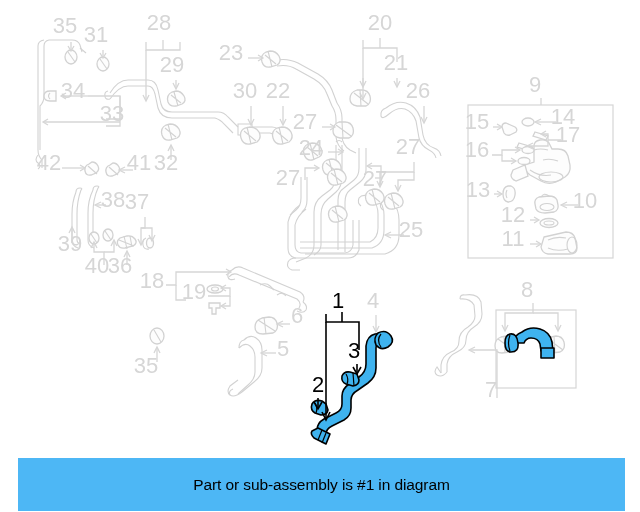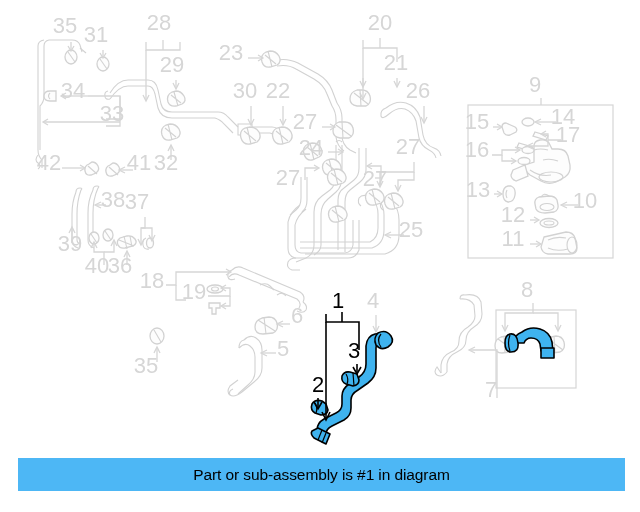--- a/index.html
+++ b/index.html
@@ -20,21 +20,21 @@
     left: 0;
     top: 0;
     width: 640px;
     height: 512px;
   }
   .cap-bar {
     position: absolute;
     left: 18px;
     top: 458px;
     width: 607px;
-    height: 33px;
+    height: 53px;
     background: #4db7f5;
     display: flex;
     flex-direction: column;
     align-items: center;
     justify-content: center;
     box-sizing: border-box;
   }
   .cap-line {
     color: #000000;
     font-family: "Liberation Sans", sans-serif;

